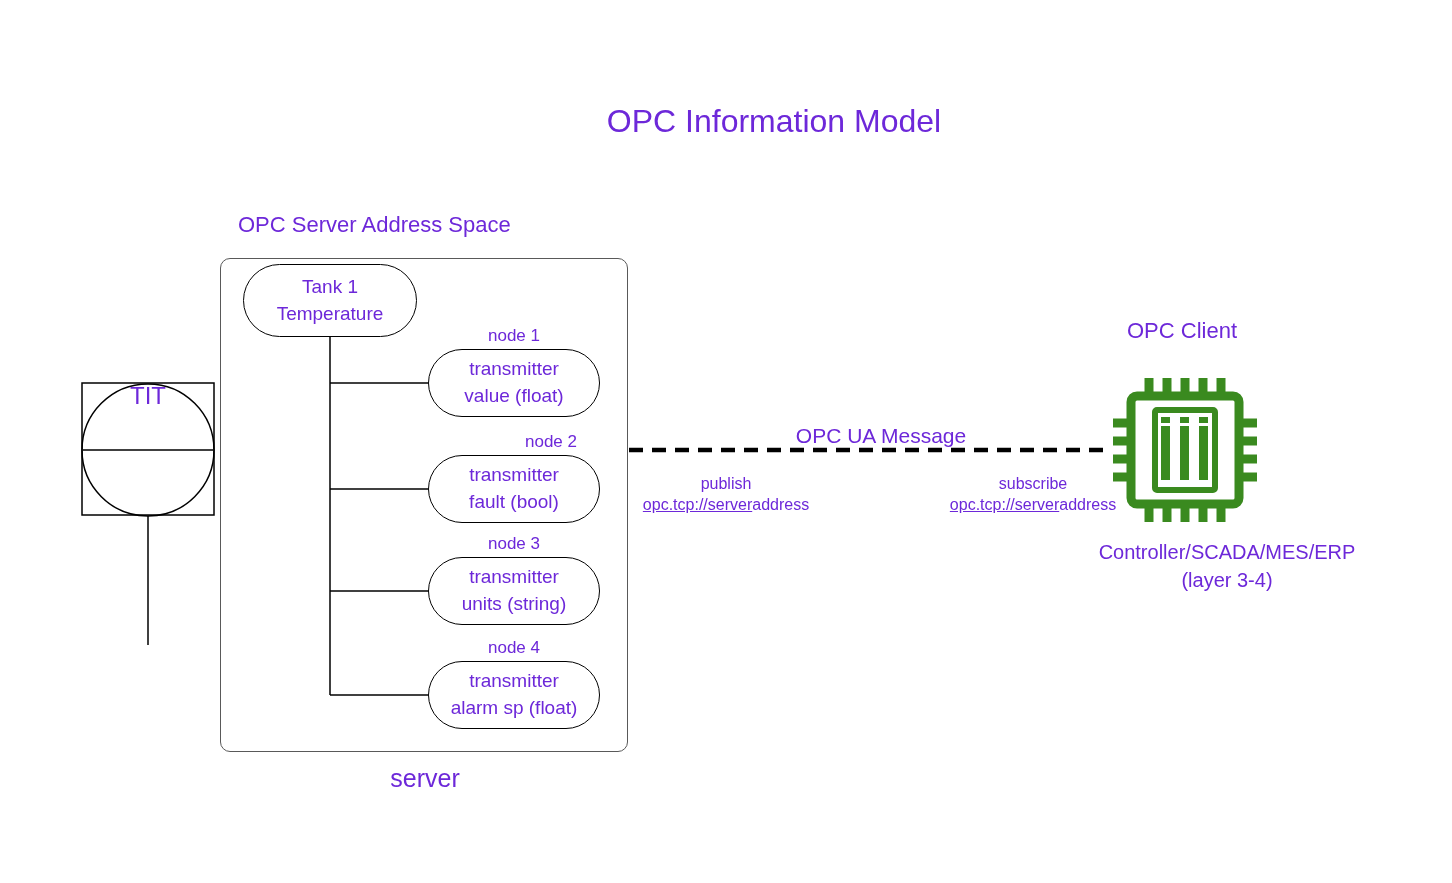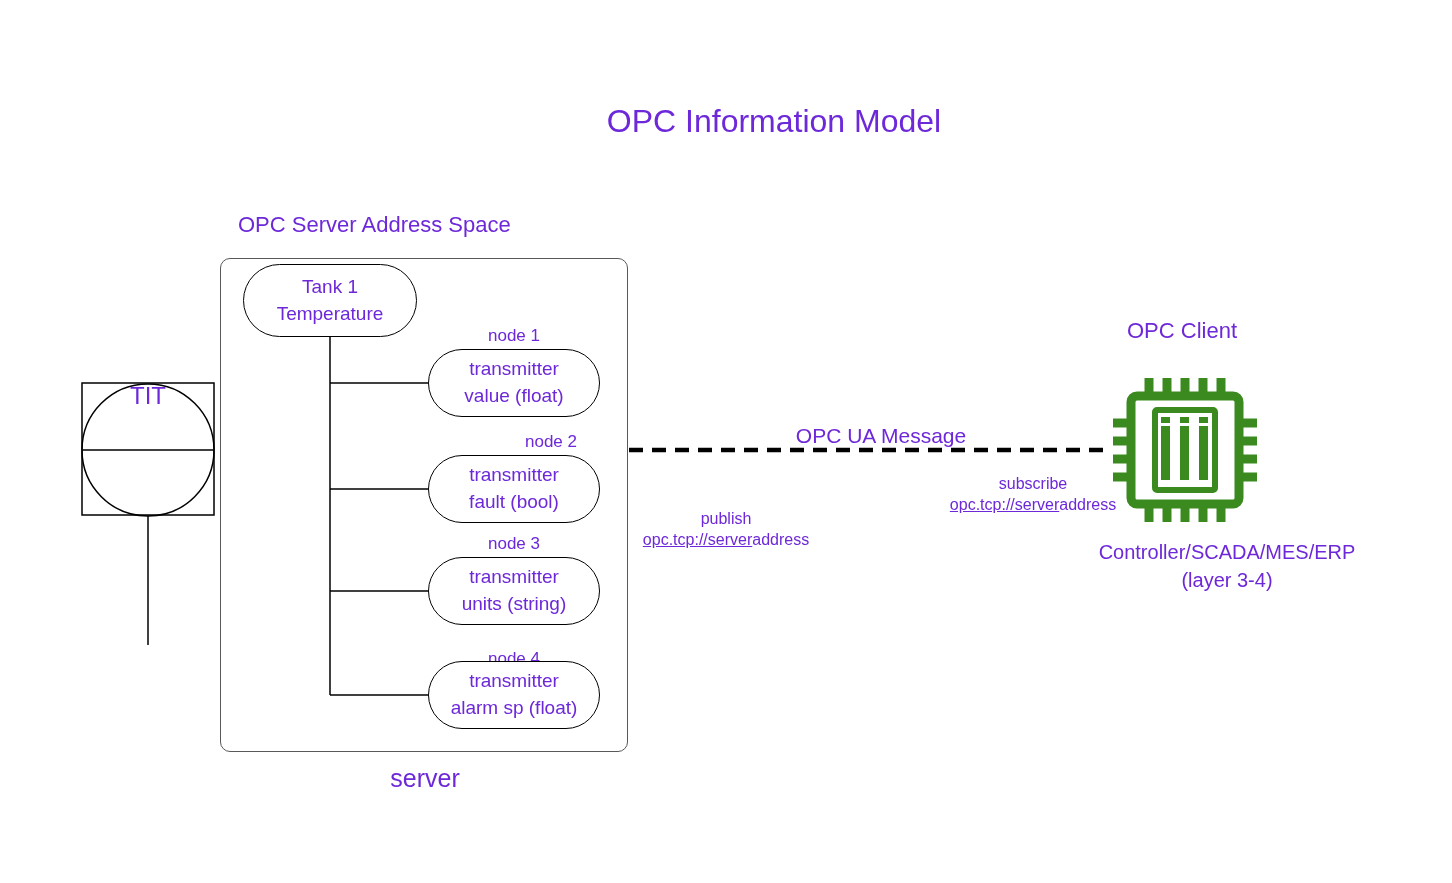--- a/index.html
+++ b/index.html
@@ -94,31 +94,31 @@
     <div>transmitter</div>
     <div>fault (bool)</div>
   </div>
 
   <div class="abs node-label center-x" style="left:514px; top:534px;">node 3</div>
   <div class="abs stadium" style="left:428px; top:557px; width:172px; height:68px; border-radius:34px;">
     <div>transmitter</div>
     <div>units (string)</div>
   </div>
 
-  <div class="abs node-label center-x" style="left:514px; top:638px;margin-top:11px;">node 4</div>
+  <div class="abs node-label center-x" style="left:514px; top:638px;">node 4</div>
   <div class="abs stadium" style="left:428px; top:661px; width:172px; height:68px; border-radius:34px;">
     <div>transmitter</div>
     <div>alarm sp (float)</div>
   </div>
 
   <div class="abs caption center-x" style="left:425px; top:764px;">server</div>
 
   <div class="abs msg-label center-x" style="left:881px; top:414px;margin-top:10px;">OPC UA Message</div>
 
-  <div class="abs pub-sub center-x" style="left:726px; top:473px;margin-top:35px;">
+  <div class="abs pub-sub center-x" style="left:726px; top:473px;">
     <div>publish</div>
     <div><span class="u">opc.tcp://server</span><span>address</span></div>
   </div>
 
   <div class="abs pub-sub center-x" style="left:1033px; top:473px;">
     <div>subscribe</div>
     <div><span class="u">opc.tcp://server</span><span>address</span></div>
   </div>
 
   <div class="abs section-heading center-x" style="left:1182px; top:318px;">OPC Client</div>

